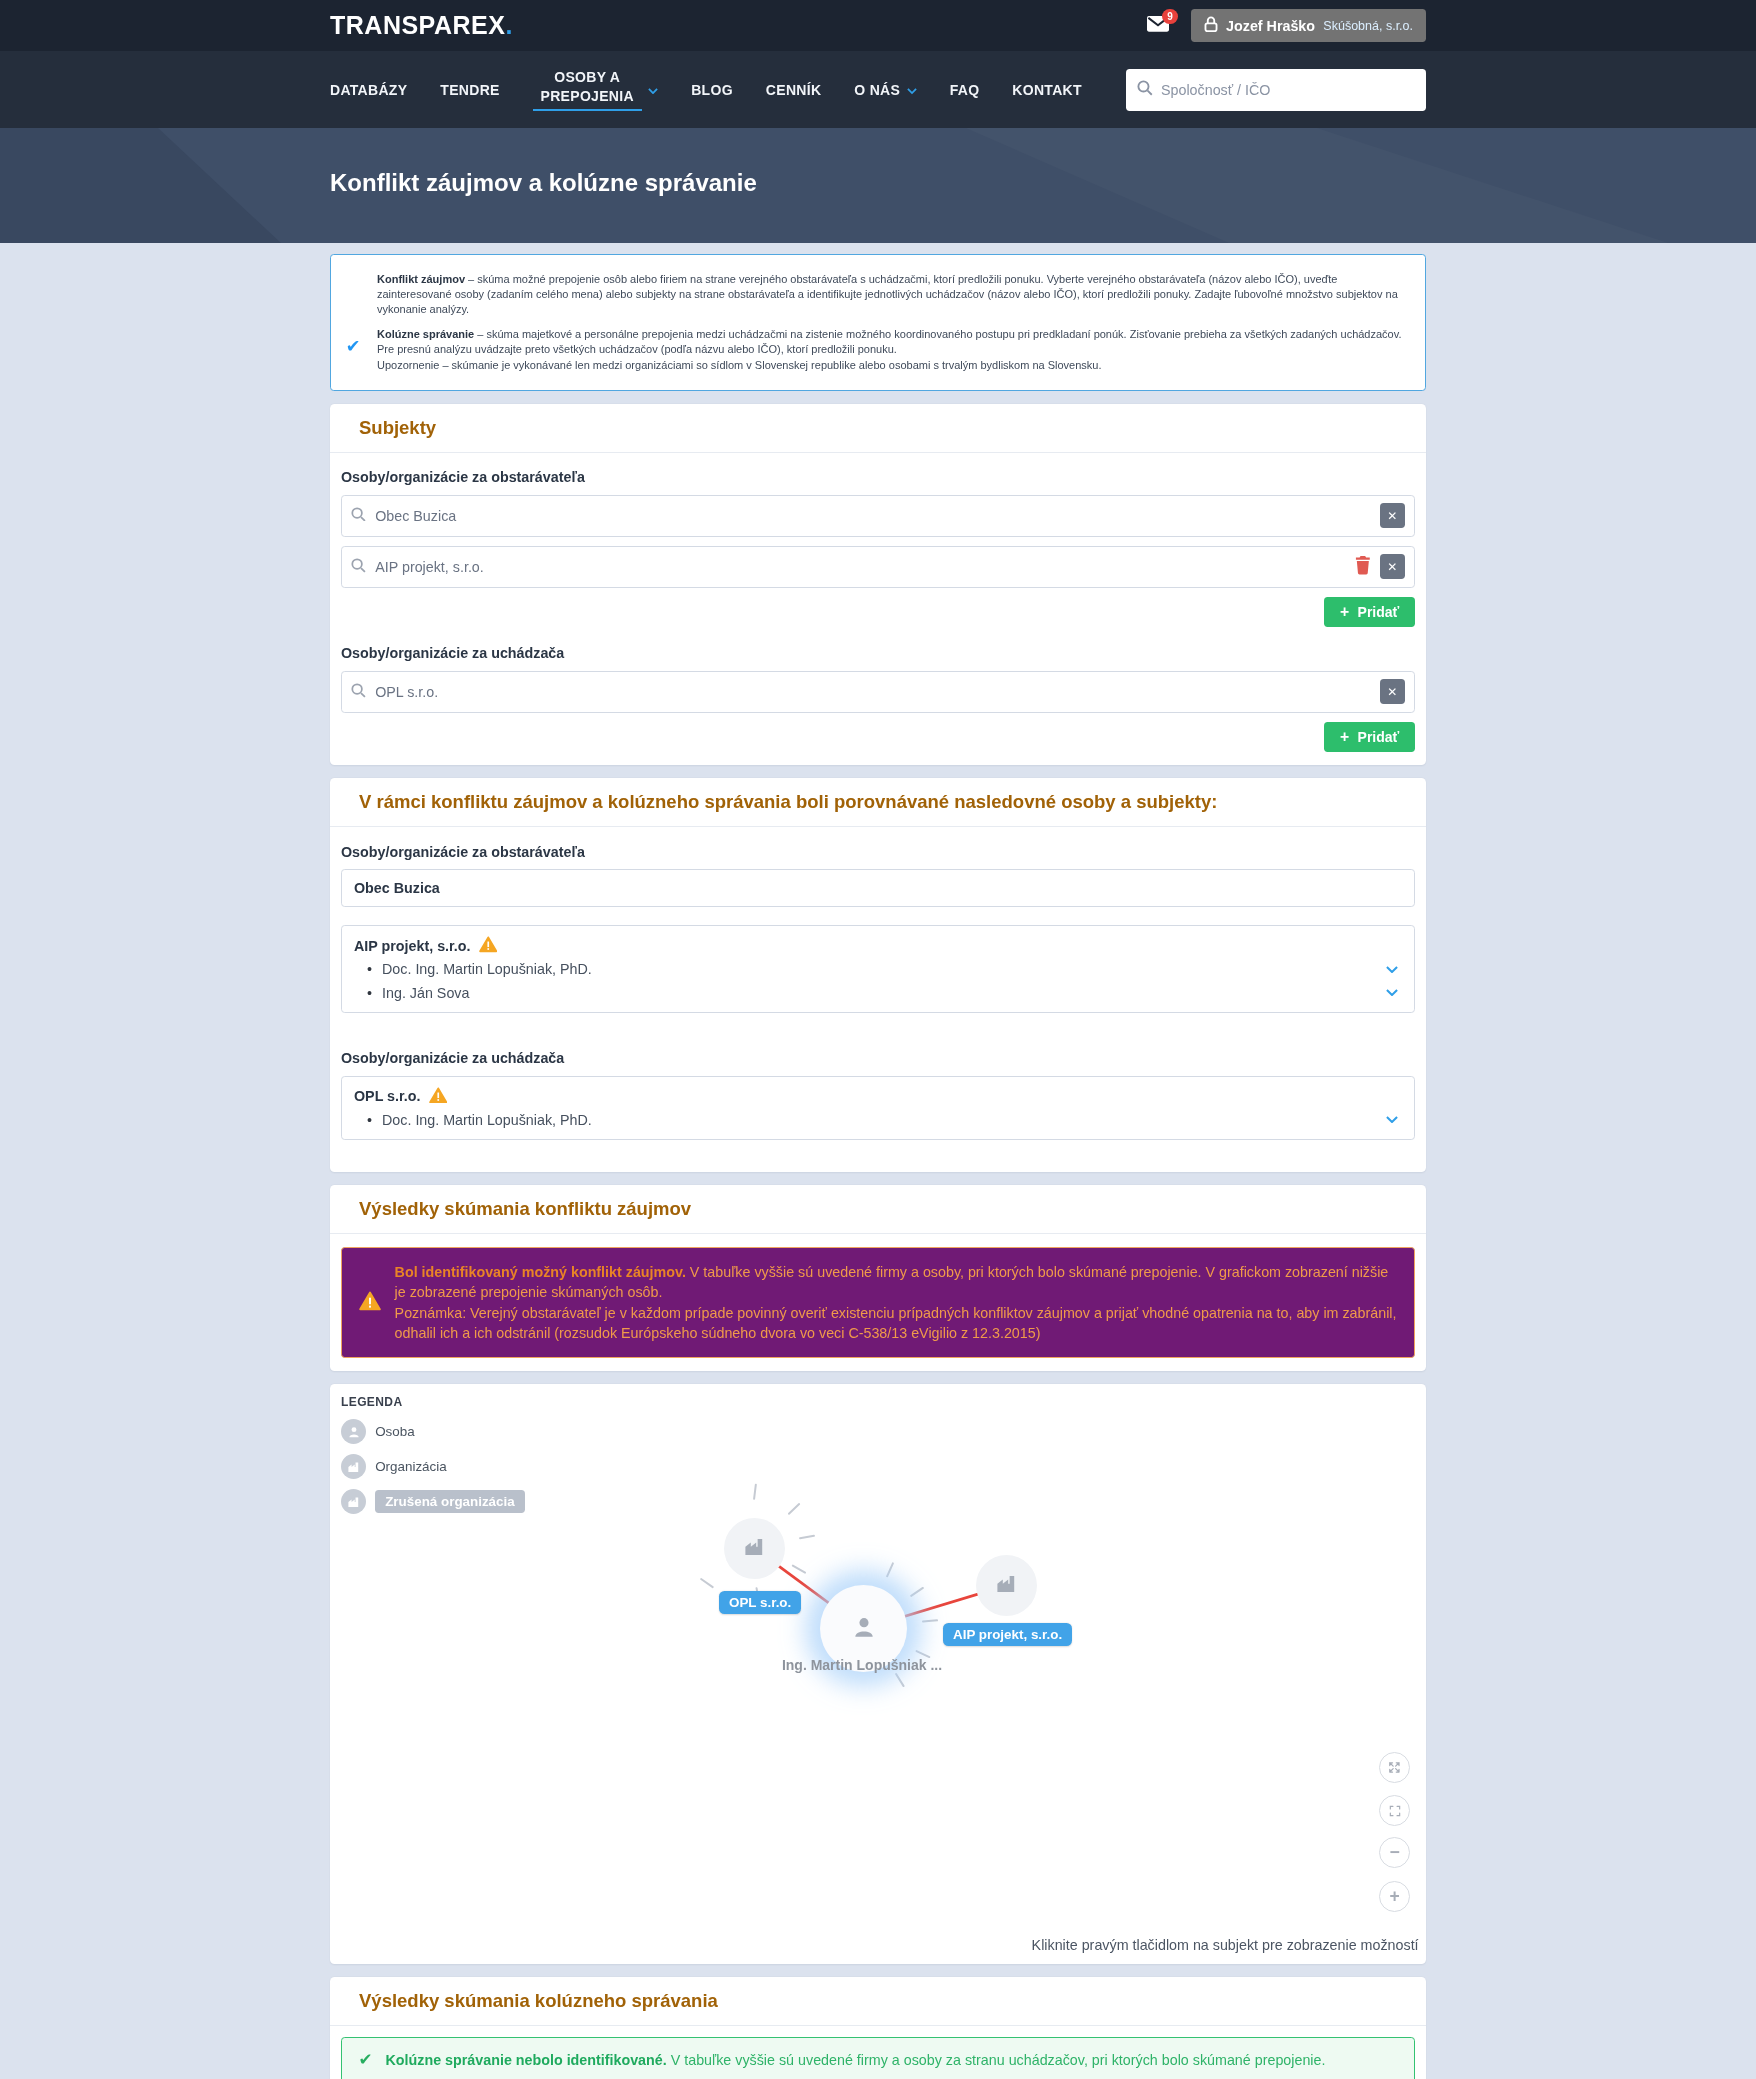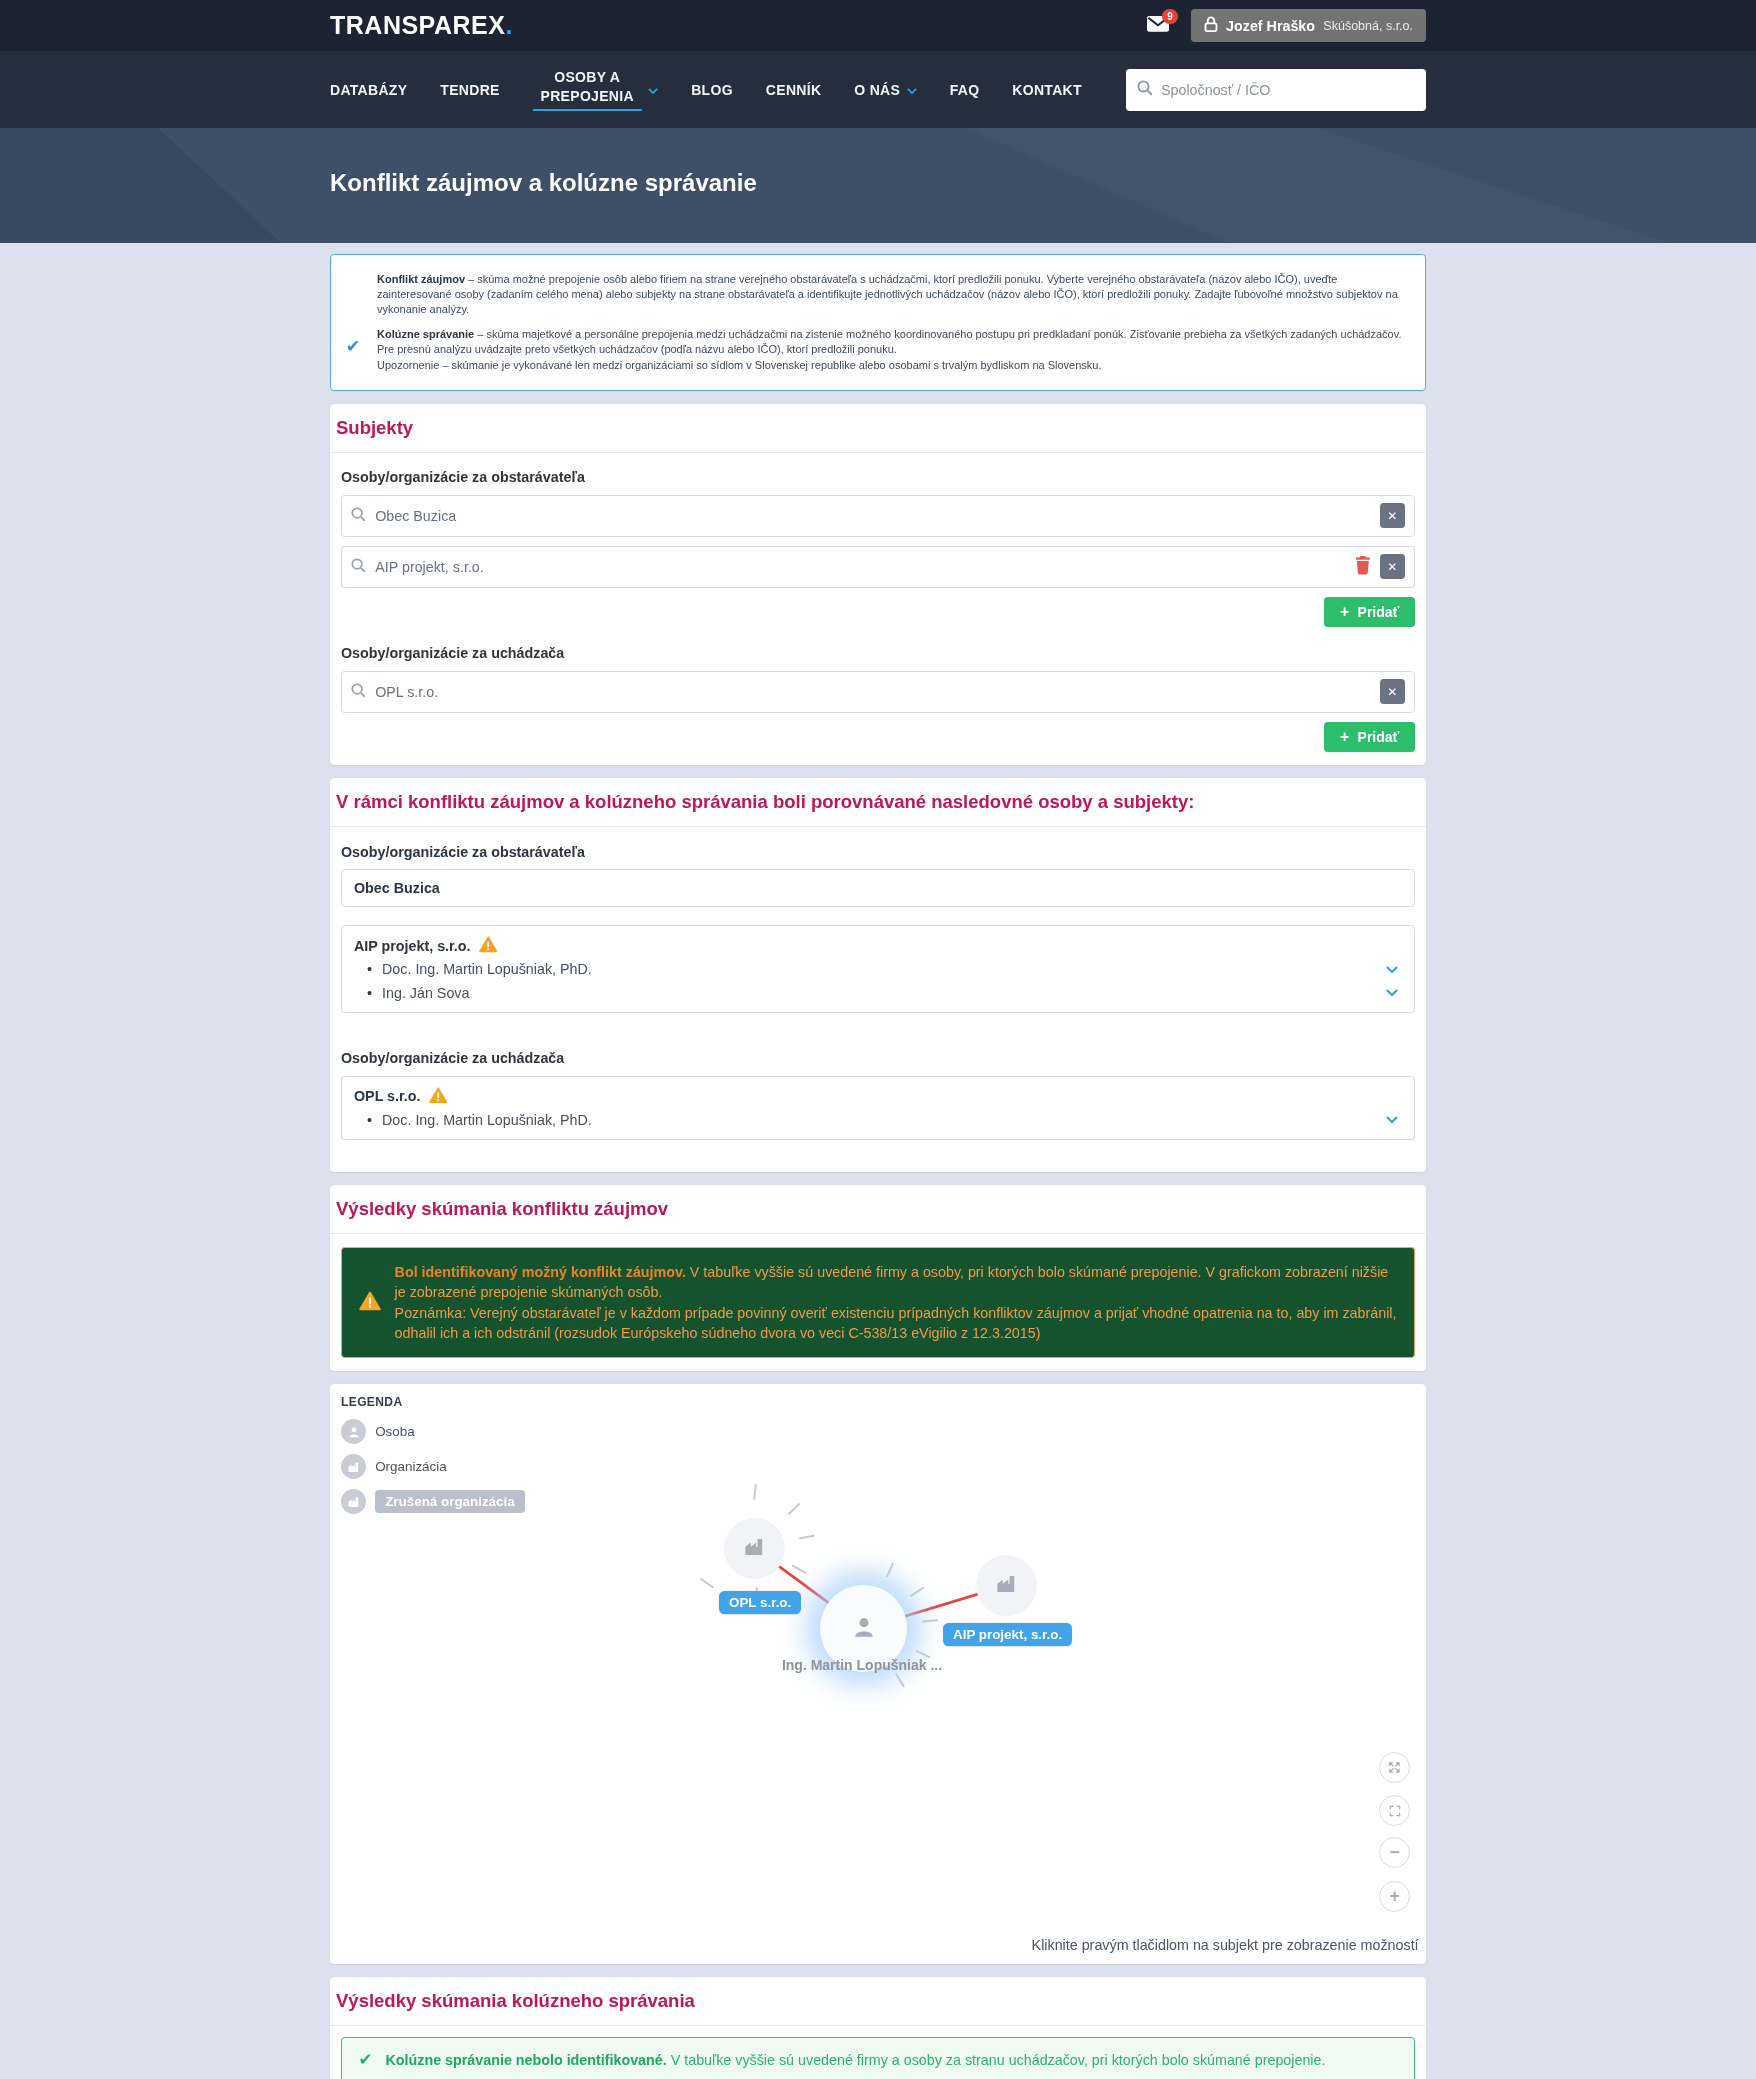--- a/index.html
+++ b/index.html
@@ -43,21 +43,21 @@
   .hero { height:115px; background:#3f4f68; position:relative; overflow:hidden; }
   .hero::before { content:""; position:absolute; inset:0; background:#394860;
     clip-path:polygon(0 0, 9% 0, 16% 100%, 0 100%); }
   .hero::after { content:""; position:absolute; inset:0; background:rgba(255,255,255,.025);
     clip-path:polygon(55% 0, 75% 0, 95% 100%, 70% 100%); }
   .hero h1 { position:relative; color:#fff; font-size:24px; padding-top:41px; font-weight:bold; }
 
   
   main { padding-top:5.5px; padding-bottom:0; }
   .card { background:#fff; border-radius:4.6px; margin-top:13px; box-shadow:0 0.9px 1.8px rgba(20,30,60,.07); }
-  .card-header { padding:13px 6px; font-size:18.5px; font-weight:bold; color:#be185d;
+  .card-header { padding:13px 29px; font-size:18.5px; font-weight:bold; color:#a16207;
     border-bottom:0.9px solid #e7ebf1; }
   .card-body { padding:13px 11px; }
 
   
   .info-box { margin-top:5.5px; background:#fff; border:0.9px solid #51a7e0; border-radius:3.7px;
     padding:16.6px 20px 16.6px 46px; position:relative; }
   .info-check { position:absolute; left:14.8px; top:81px; color:#2196f3; font-size:17.5px; font-weight:bold; }
   .info-box p { font-size:11px; color:#3f4a5a; line-height:1.4; }
   .info-box .p1 { margin-bottom:9.2px; }
   .info-box b { color:#2b3645; }
@@ -81,21 +81,21 @@
     padding:0 25px; border-radius:3.7px; display:flex; align-items:center; gap:12px; cursor:pointer; }
 
   
   .pbox { border:0.9px solid #d4dae4; border-radius:3.7px; padding:10px 12px; margin-bottom:18.5px; }
   .pbox-title { font-weight:bold; font-size:14.3px; color:#2b3645; display:flex; align-items:center; gap:8.3px; }
   .prow { display:flex; align-items:center; padding:5.5px 3.7px 1.8px 13px; font-size:14.3px; color:#46505e; }
   .prow .bullet { margin-right:10px; color:#30363f; }
   .prow .chev { margin-left:auto; cursor:pointer; display:flex; }
 
   
-  .alert-orange { border:0.9px solid #f0a35e; background:#14532d; border-radius:3.7px;
+  .alert-orange { border:0.9px solid #f0a35e; background:#701a75; border-radius:3.7px;
     padding:14px 16.6px; display:flex; gap:14px; align-items:center; }
   .alert-orange .txt { font-size:14.3px; line-height:1.42; color:#f09a4a; }
   .alert-orange .lead { font-weight:bold; color:#e98426; }
   .alert-green { border:0.9px solid #34c272; background:#eefaf2; border-radius:3.7px;
     padding:12px 16.6px; display:flex; gap:13px; align-items:center; margin:1.8px 0; }
   .alert-green .txt { font-size:14.3px; line-height:1.42; color:#2eb368; }
   .alert-green .lead { font-weight:bold; color:#1faa5e; }
   .green-check { color:#27ae60; font-size:16.6px; font-weight:bold; }
 
   

